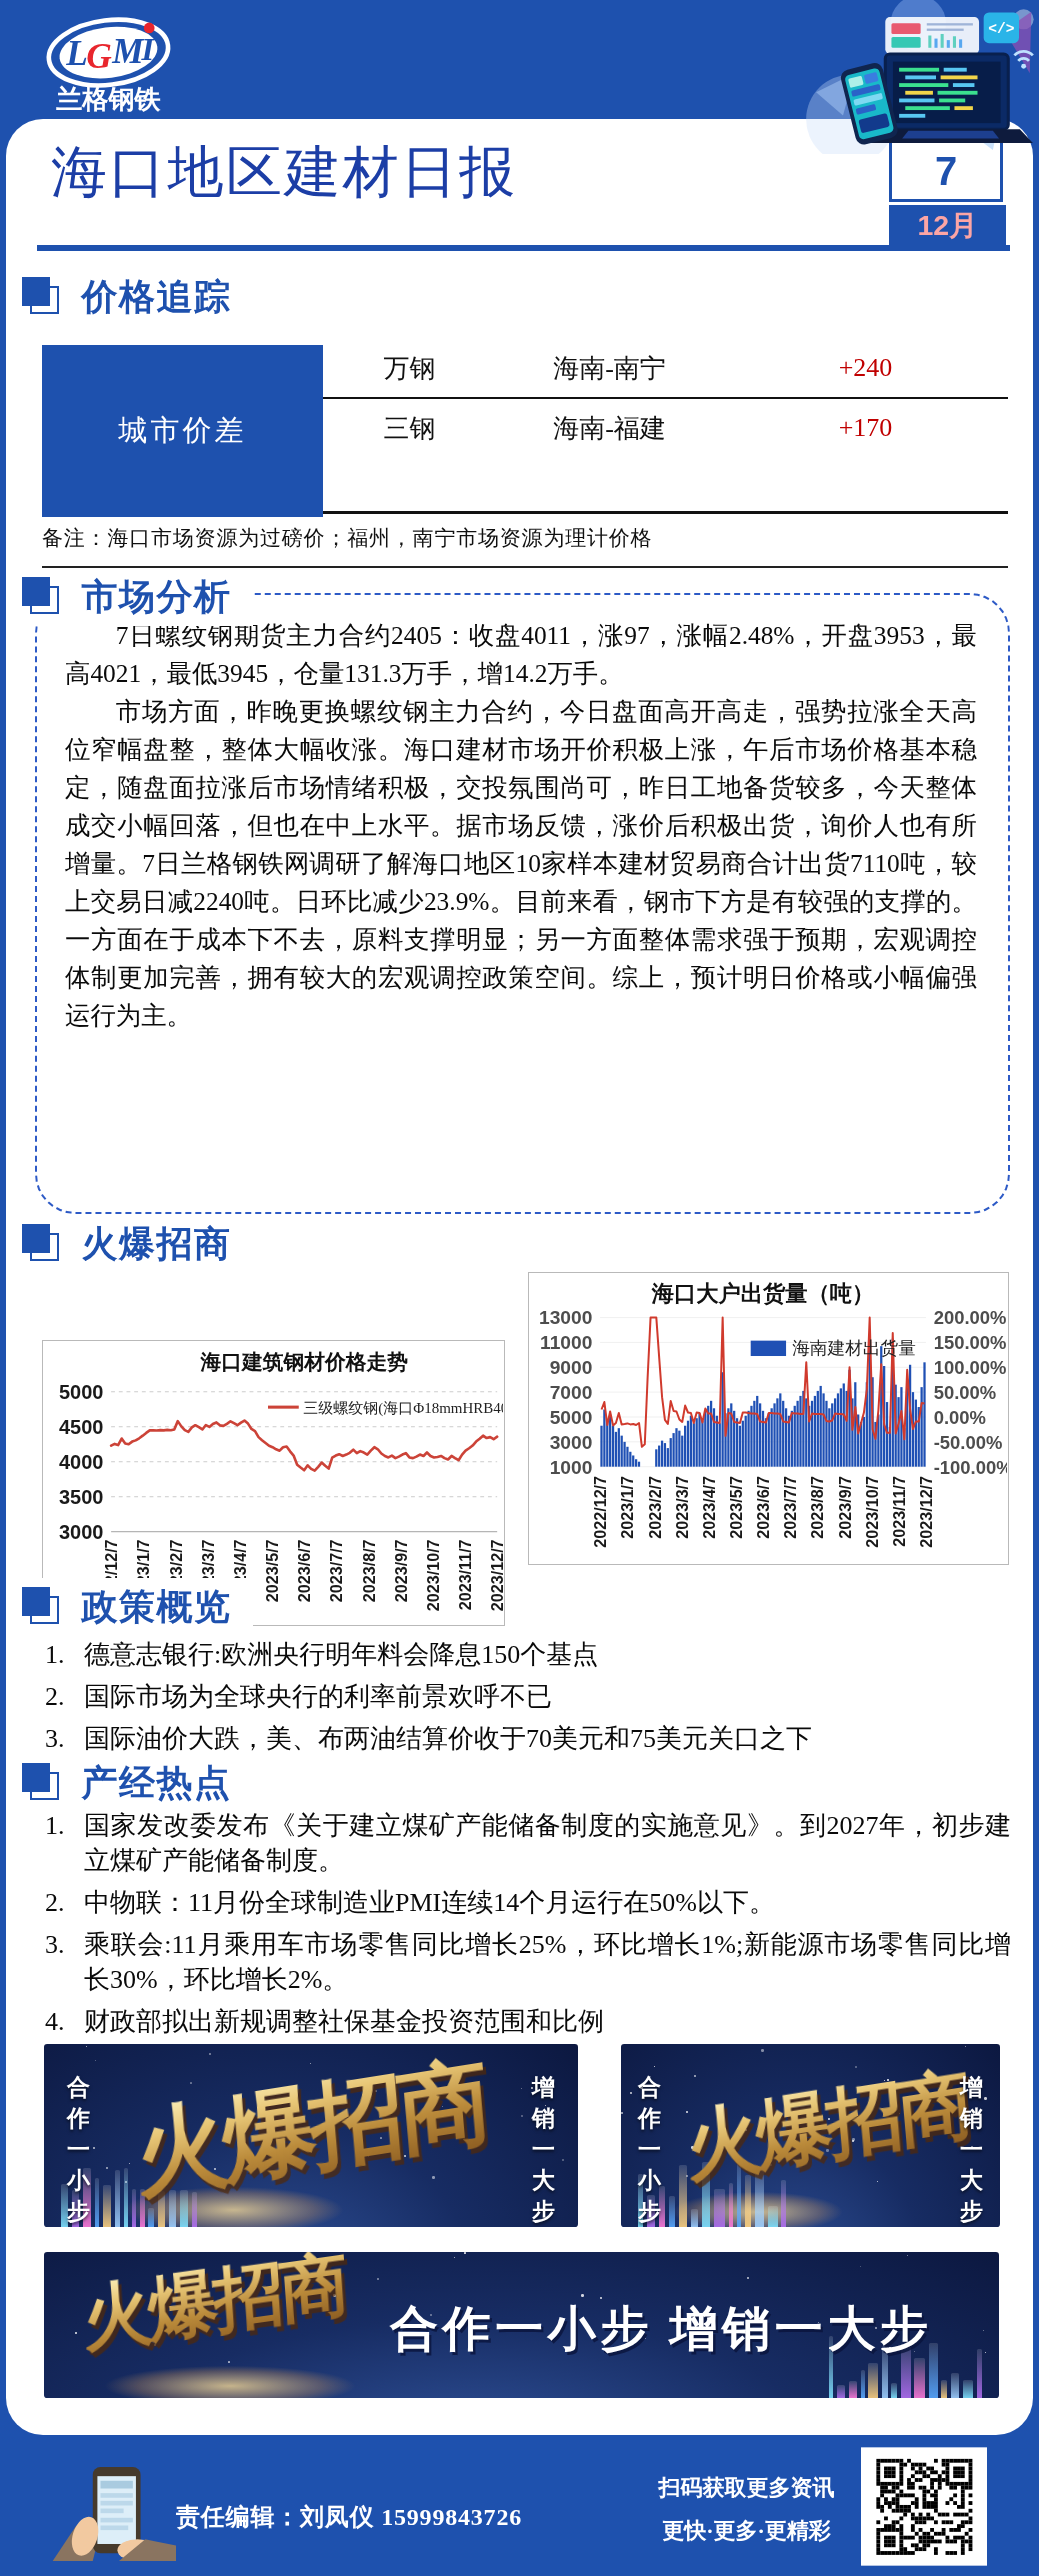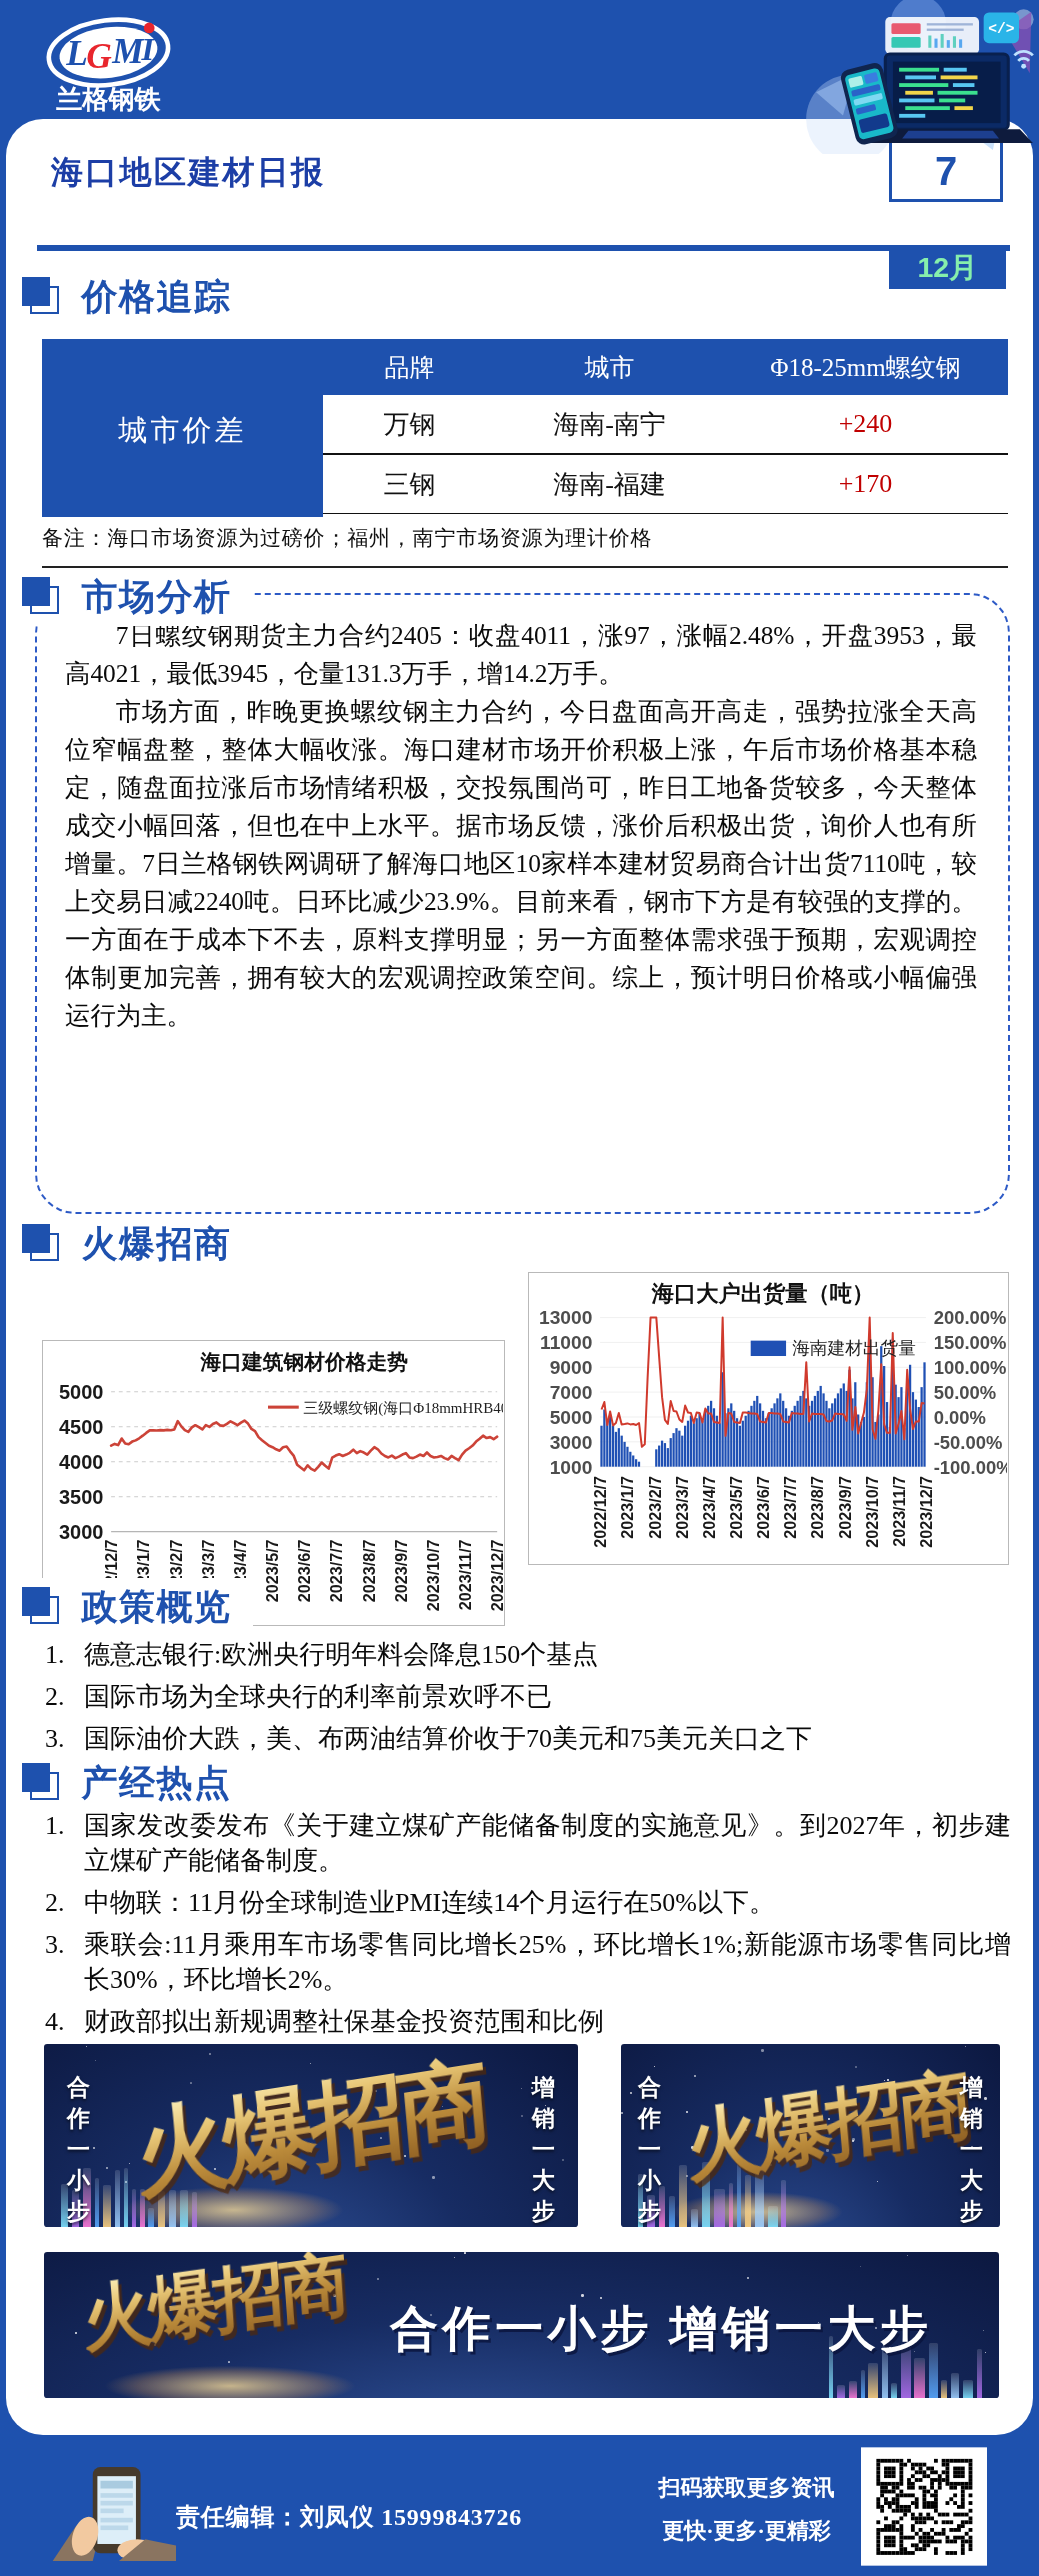--- a/index.html
+++ b/index.html
@@ -8,27 +8,27 @@
   }
   html,body{margin:0;padding:0;background:#fff;}
   .page{position:relative;width:1039px;height:2576px;background:var(--blue);overflow:hidden;
         font-family:"Liberation Serif","DejaVu Serif",serif;color:#111;}
   .card{position:absolute;left:6.2px;top:119px;width:1027px;height:2316px;background:#fff;border-radius:37px;z-index:1;}
   .sans{font-family:"Liberation Sans","DejaVu Sans",sans-serif;}
 
   
   .logo{position:absolute;left:37px;top:14px;width:146px;height:104px;z-index:2;}
   .illu{position:absolute;left:770px;top:0px;width:269px;height:154px;z-index:3;}
-  .page-title{position:absolute;left:51px;top:151px;font-size:32px;font-weight:bold;color:var(--title-blue);
+  .page-title{position:absolute;left:51px;top:135px;font-size:56px;font-weight:normal;color:var(--title-blue);
               letter-spacing:2.3px;z-index:2;}
   .date-day{position:absolute;left:889px;top:140px;width:114px;height:62px;background:#fff;border:3.8px solid var(--blue);
             box-sizing:border-box;display:flex;align-items:center;justify-content:center;font-size:40px;font-weight:bold;
             color:var(--blue);z-index:2;}
   .date-month{position:absolute;left:889px;top:205px;width:117px;height:42px;background:var(--blue);display:flex;
-              align-items:center;justify-content:center;font-size:28.5px;font-weight:bold;color:#86efac;z-index:2;margin-top:42px;}
+              align-items:center;justify-content:center;font-size:28.5px;font-weight:bold;color:#fca5a5;z-index:2;}
   .title-rule{position:absolute;left:37px;top:245px;width:973px;height:6.2px;background:var(--blue);z-index:2;}
 
   
   .sec{position:absolute;display:flex;align-items:center;z-index:4;background:#fff;padding:4.6px 21.6px 4.6px 0;}
   .sec .sqwrap{width:40px;height:40px;position:relative;margin-right:20px;flex:none;}
   .sec .sqwrap .fill{position:absolute;left:0;top:0;width:28.5px;height:28.5px;background:var(--blue);z-index:2;}
   .sec .sqwrap .outline{position:absolute;left:8.5px;top:8.5px;width:28.5px;height:28.5px;border:2.3px solid var(--blue);
         box-sizing:border-box;z-index:1;}
   .sec .sec-label{font-size:36px;font-weight:bold;color:var(--blue);letter-spacing:1.5px;}
 
@@ -169,26 +169,20 @@
 
   <div class="sec" style="left:21.6px;top:268px;">
     <span class="sqwrap">
         <span class="fill"></span>
         <span class="outline"></span>
       </span>
     <span class="sec-label">价格追踪</span>
   </div>
 
   <div class="tbl">
-    <div class="tbl-grid tbl-head">
-      <div class="cell"></div>
-      <div class="cell">品牌</div>
-      <div class="cell">城市</div>
-      <div class="cell">Φ18-25mm螺纹钢</div>
-    </div>
     <div id="tbl-rows">
         <div class="tbl-grid tbl-row">
           <div class="cell"></div>
           <div class="cell">万钢</div>
           <div class="cell">海南-南宁</div>
           <div class="cell val">+240</div>
         </div>
         <div class="tbl-grid tbl-row tbl-row2">
           <div class="cell"></div>
           <div class="cell">三钢</div>

